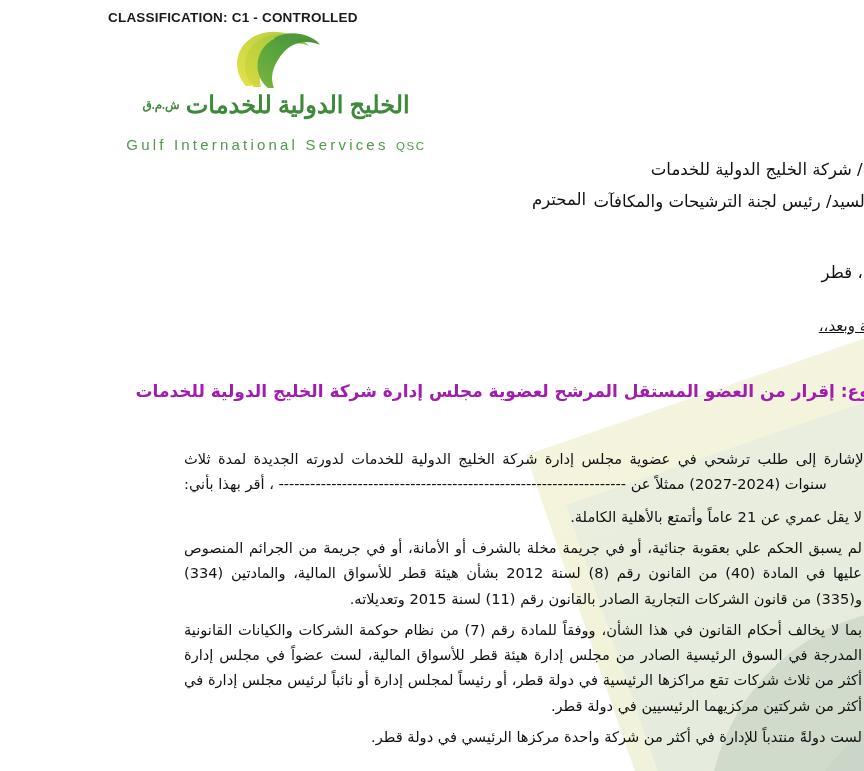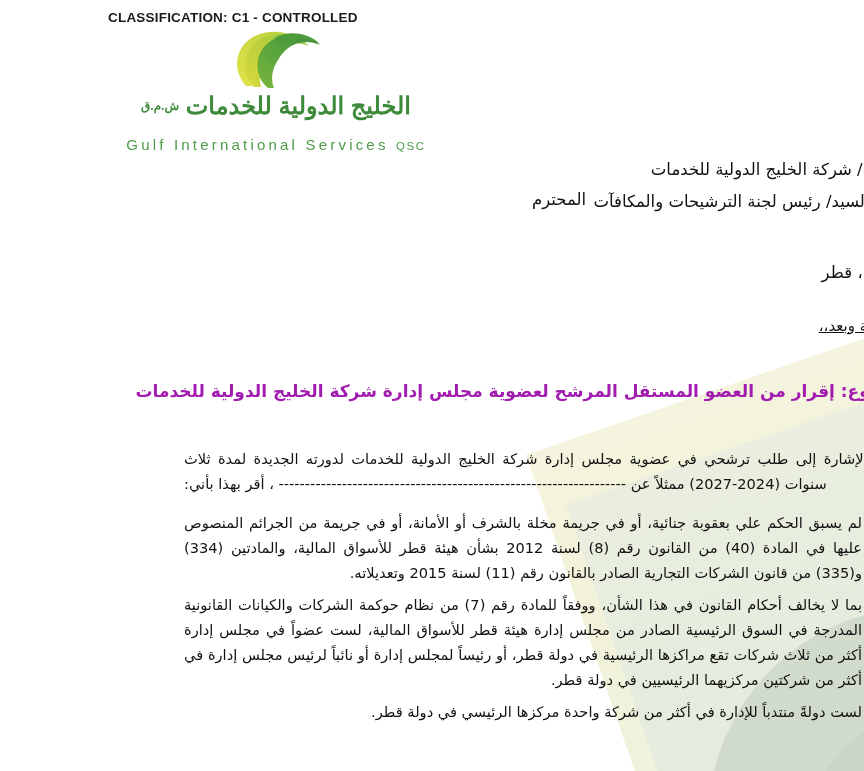--- a/index.html
+++ b/index.html
@@ -90,21 +90,21 @@
     direction: ltr;
     text-align: center;
   }
   .logo-mark {
     width: 120px;
     height: 62px;
     margin: 0 auto 2px auto;
     display: block;
   }
   .logo-ar {
-    font-family: Liberation Sans, sans-serif;
+    font-family: Liberation Serif, serif;
     direction: rtl;
     font-size: 24px;
     font-weight: bold;
     color: #3f8a3a;
     letter-spacing: 0px;
     line-height: 1.15;
     white-space: nowrap;
   }
   .logo-ar .suffix {
     font-size: 12px;
@@ -290,20 +290,21 @@
 
       <div class="ar intro">
         <span>بالإشارة إلى طلب ترشحي في عضوية مجلس إدارة شركة الخليج الدولية للخدمات لدورته الجديدة لمدة ثلاث سنوات (2024-2027) ممثلاً عن</span>
         <span class="dots">------------------------------------------------------------------</span>
         <span>، أقر بهذا بأني:</span>
       </div>
 
       <ol class="ar clauses">
         <li class="clause short">
           <span class="num">1.</span>
+          <span>لا يقل عمري عن 21 عاماً وأتمتع بالأهلية الكاملة.</span>
         </li>
         <li class="clause">
           <span class="num">2.</span>
           <span>لم يسبق الحكم علي بعقوبة جنائية، أو في جريمة مخلة بالشرف أو الأمانة، أو في جريمة من الجرائم المنصوص عليها في المادة (40) من القانون رقم (8) لسنة 2012 بشأن هيئة قطر للأسواق المالية، والمادتين (334) و(335) من قانون الشركات التجارية الصادر بالقانون رقم (11) لسنة 2015 وتعديلاته.</span>
         </li>
         <li class="clause">
           <span class="num">3.</span>
           <span>بما لا يخالف أحكام القانون في هذا الشأن، ووفقاً للمادة رقم (7) من نظام حوكمة الشركات والكيانات القانونية المدرجة في السوق الرئيسية الصادر من مجلس إدارة هيئة قطر للأسواق المالية، لست عضواً في مجلس إدارة أكثر من ثلاث شركات تقع مراكزها الرئيسية في دولة قطر، أو رئيساً لمجلس إدارة أو نائباً لرئيس مجلس إدارة في أكثر من شركتين مركزيهما الرئيسيين في دولة قطر.</span>
         </li>
         <li class="clause short">

